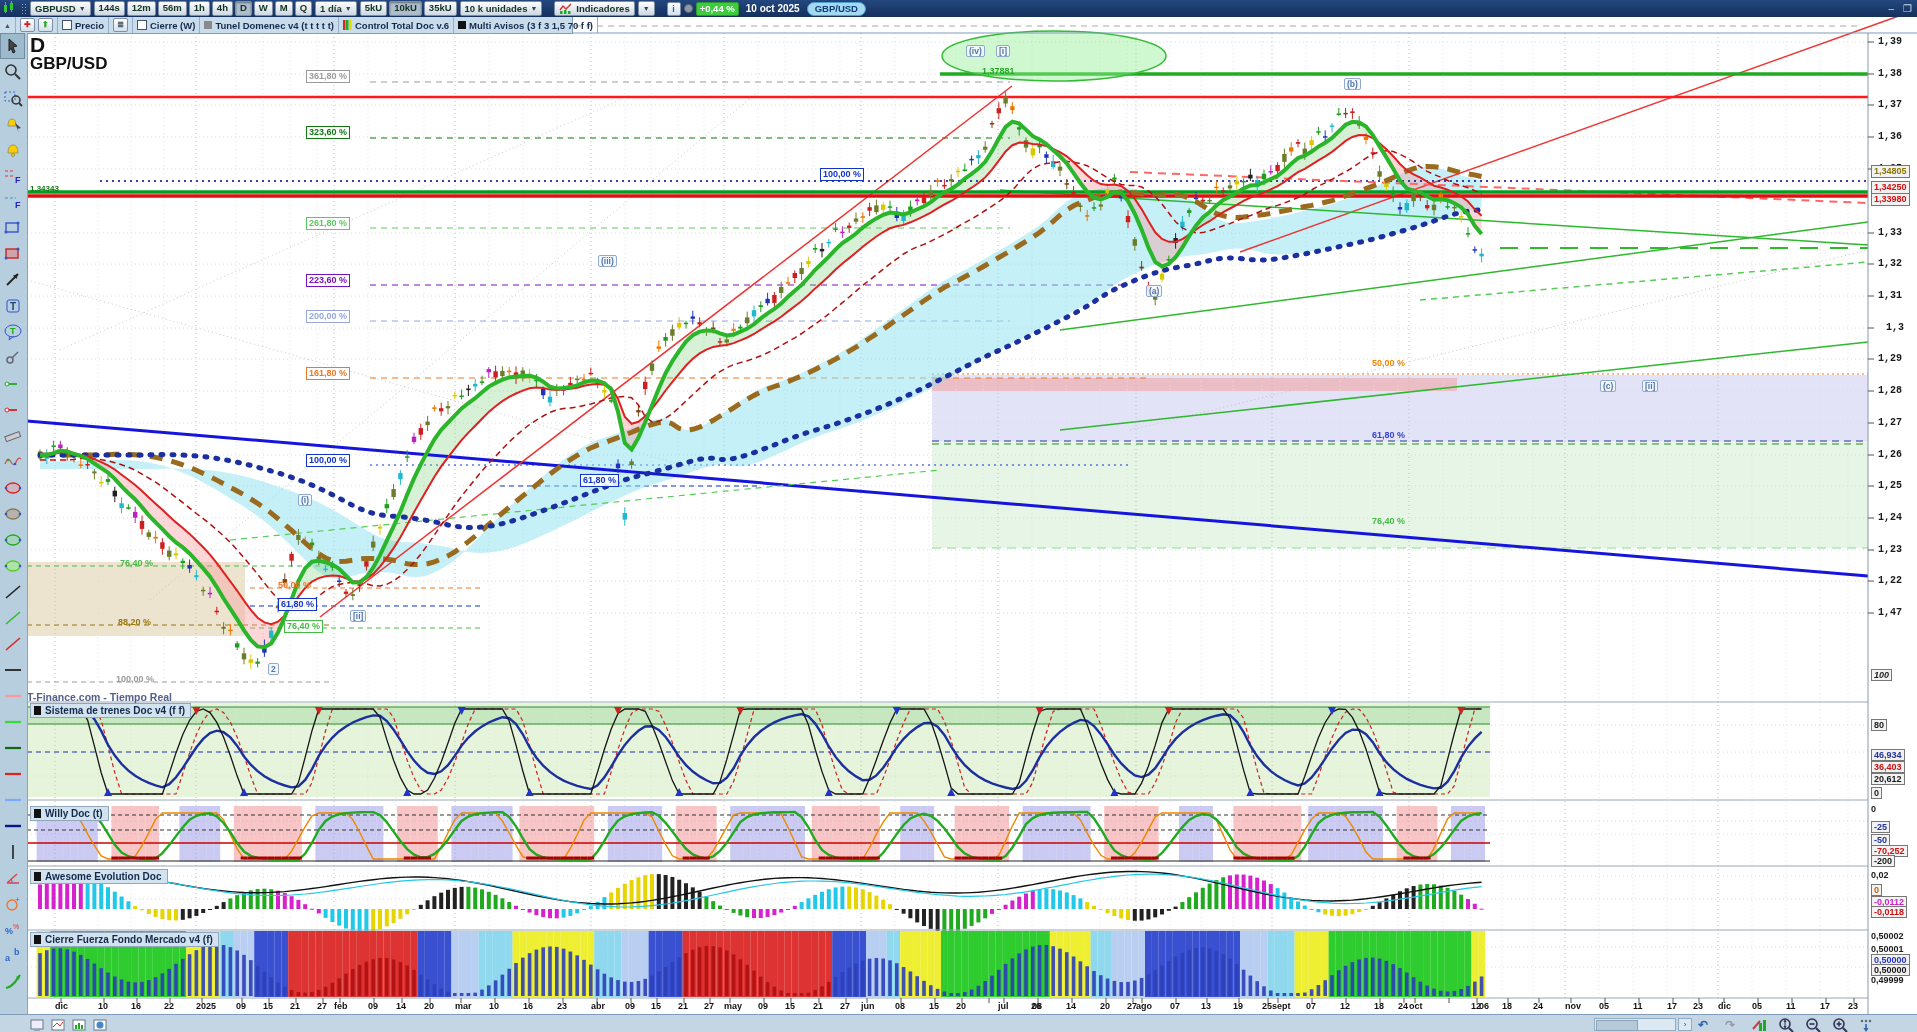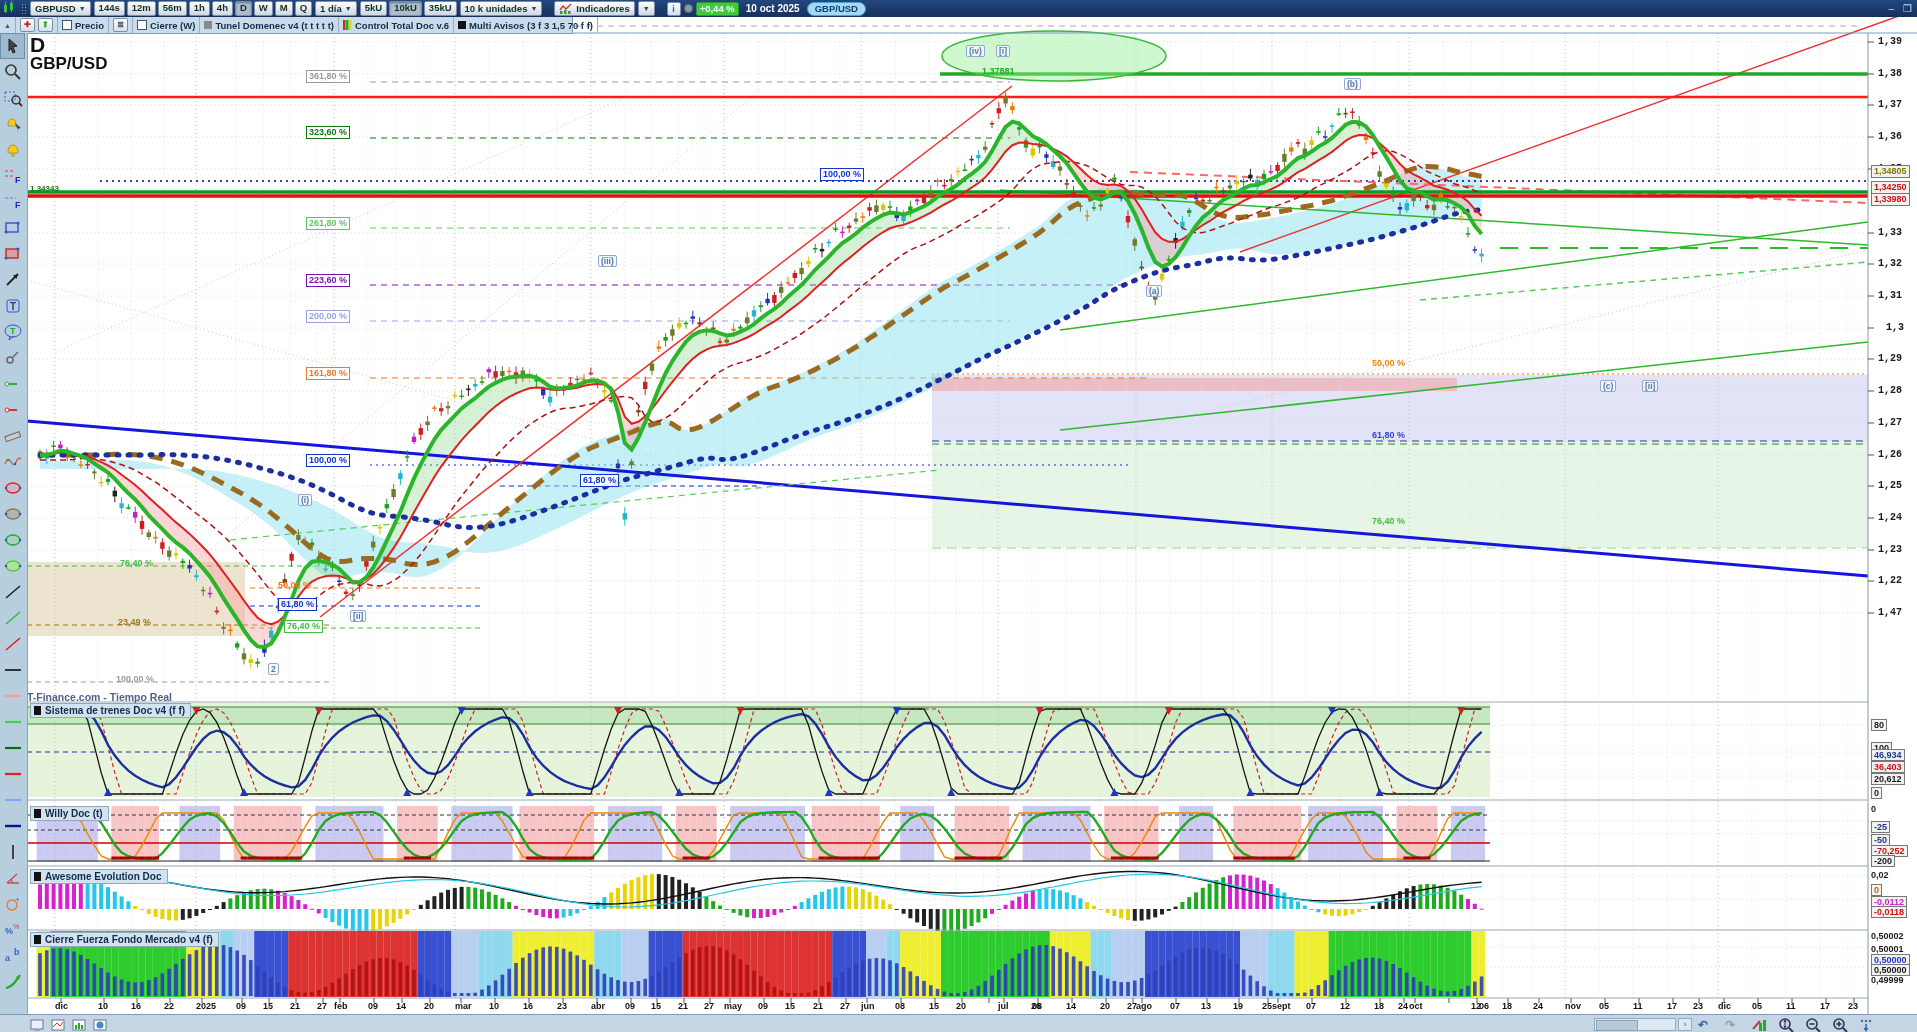--- a/index.html
+++ b/index.html
@@ -2002,21 +2002,21 @@
       <div class="abs fibl" style="left: 306px; top: 70px;;color:#9a9a9a;border-color:#9a9a9a">361,80 %</div>
       <div class="abs fibl" style="left: 306px; top: 126px;;color:#117711;border-color:#117711">323,60 %</div>
       <div class="abs fibl" style="left: 306px; top: 217px;;color:#5fc95f;border-color:#5fc95f">261,80 %</div>
       <div class="abs fibl" style="left: 306px; top: 274px;;color:#7a11bb;border-color:#7a11bb">223,60 %</div>
       <div class="abs fibl" style="left: 306px; top: 310px;;color:#96a6dd;border-color:#96a6dd">200,00 %</div>
       <div class="abs fibl" style="left: 306px; top: 367px;;color:#ee7722;border-color:#ee7722">161,80 %</div>
       <div class="abs fibl" style="left: 306px; top: 454px;;color:#1133cc;border-color:#1133cc">100,00 %</div>
       <div class="abs fibl" style="left: 580px; top: 474px;;color:#1133cc;border-color:#1133cc">61,80 %</div>
       <div class="abs fibl" style="left: 820px; top: 168px;;color:#1133cc;border-color:#1133cc">100,00 %</div>
       <div class="abs fibp" style="left: 120px; top: 558px;;color:#44bb44">76,40 %</div>
-      <div class="abs fibp" style="left: 118px; top: 617px;;color:#997711">23,49 %</div>
+      <div class="abs fibp" style="left: 118px; top: 617px;;color:#997711">88,20 %</div>
       <div class="abs fibp" style="left: 116px; top: 674px;;color:#9a9a9a">100,00 %</div>
       <div class="abs fibp" style="left: 278px; top: 580px;;color:#ee7722">50,00 %</div>
       <div class="abs fibl" style="left: 278px; top: 598px;;color:#1133cc;border-color:#1133cc">61,80 %</div>
       <div class="abs fibl" style="left: 284px; top: 620px;;color:#44bb44;border-color:#44bb44">76,40 %</div>
       <div class="abs fibp" style="left: 1372px; top: 358px;;color:#ee8800">50,00 %</div>
       <div class="abs fibp" style="left: 1372px; top: 430px;;color:#3344cc">61,80 %</div>
       <div class="abs fibp" style="left: 1372px; top: 516px;;color:#44bb44">76,40 %</div>
       <div class="abs wavel" style="left: 966px; top: 45px;">(iv)</div>
       <div class="abs wavel" style="left: 996px; top: 45px;">[i]</div>
       <div class="abs wavel" style="left: 1344px; top: 78px;">(b)</div>
@@ -2045,21 +2045,21 @@
       <div class="abs ptick" style="left: 1878px; top: 545px;">1,23</div>
       <div class="abs ptick" style="left: 1878px; top: 576px;">1,22</div>
       <div class="abs ptick" style="left: 1878px; top: 608px;">1,47</div>
       <div class="abs ptag" style="left: 1871px; top: 165px;;color:#8a7600">1,34805</div>
       <div class="abs ptag" style="left: 1871px; top: 181px;;color:#cc1111">1,34250</div>
       <div class="abs ptag" style="left: 1871px; top: 193px;;color:#cc1111">1,33980</div>
       <div class="abs ptitle" style="left: 30px; top: 703px;">
         <span style="width:7px;height:9px;background:#111;display:inline-block"></span>
         <span>Sistema de trenes Doc v4 (f f)</span>
       </div>
-      <div class="abs paxis bx" style="left: 1871px; top: 742px;">100</div>
+      <div class="abs paxis bx" style="left: 1871px; top: 669px; font-style: italic;">100</div>
       <div class="abs paxis bx" style="left: 1871px; top: 719px;">80</div>
       <div class="abs paxis bx" style="left: 1871px; top: 749px;;color:#223399">46,934</div>
       <div class="abs paxis bx" style="left: 1871px; top: 761px;;color:#cc1111">36,403</div>
       <div class="abs paxis bx" style="left: 1871px; top: 773px;">20,612</div>
       <div class="abs paxis bx" style="left: 1871px; top: 787px;">0</div>
       <div class="abs ptitle" style="left: 30px; top: 806px;">
         <span style="width:7px;height:9px;background:#111;display:inline-block"></span>
         <span>Willy Doc (t)</span>
       </div>
       <div class="abs paxis" style="left: 1871px; top: 804px;">0</div>

